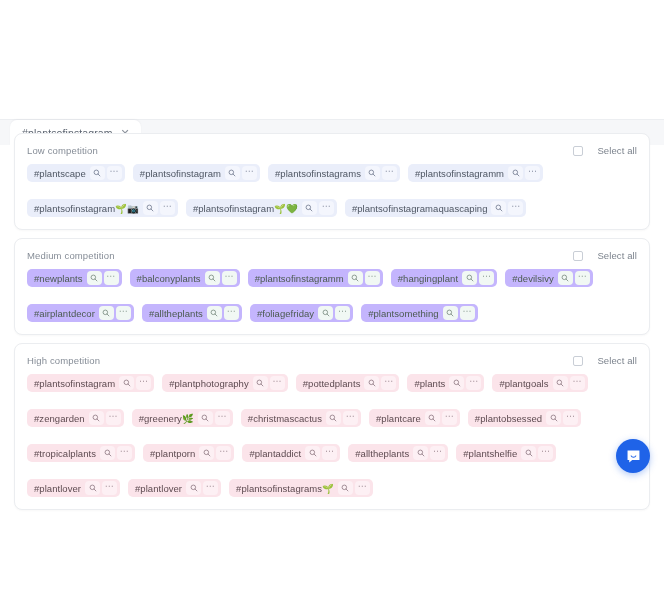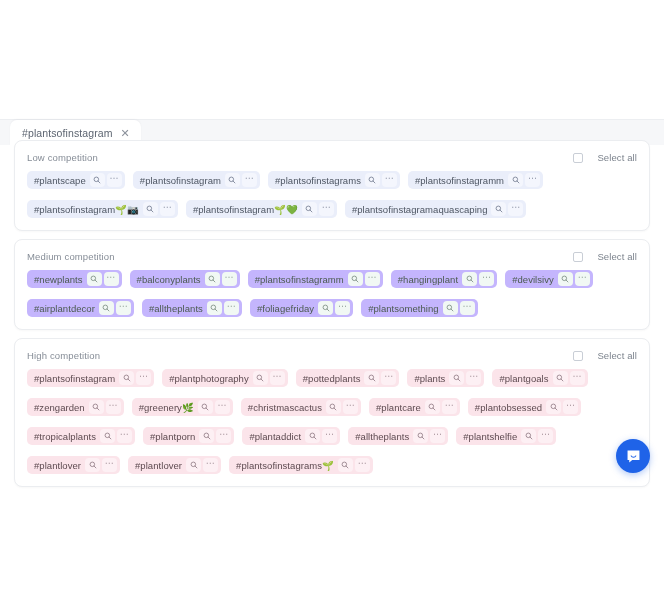--- a/index.html
+++ b/index.html
@@ -47,21 +47,21 @@
   .tab-close {
     font-size: 11px;
     color: #8b919b;
     line-height: 1;
     cursor: pointer;
   }
 
   
   .cards {
     position: absolute;
-    left: 14px; top: 140px;
+    left: 14px; top: 133px;
     width: 636px;
   }
   .card {
     position: relative;
     background: #ffffff;
     border: 1px solid #ebedf0;
     border-radius: 8px;
     padding: 11px 12px 12px 12px;
     margin-bottom: 8px;
     box-shadow: 0 1px 2px rgba(16,24,40,0.03);
@@ -93,21 +93,21 @@
   .selectall-label {
     font-size: 9.5px;
     color: #7c838d;
     letter-spacing: 0.1px;
   }
 
   
   .pills {
     display: flex;
     flex-wrap: wrap;
-    gap: 11px 8px;
+    gap: 17px 8px;
   }
   .pill {
     display: inline-flex;
     align-items: center;
     height: 18px;
     border-radius: 5px;
     padding: 0 3px 0 7px;
     cursor: pointer;
     white-space: nowrap;
   }

